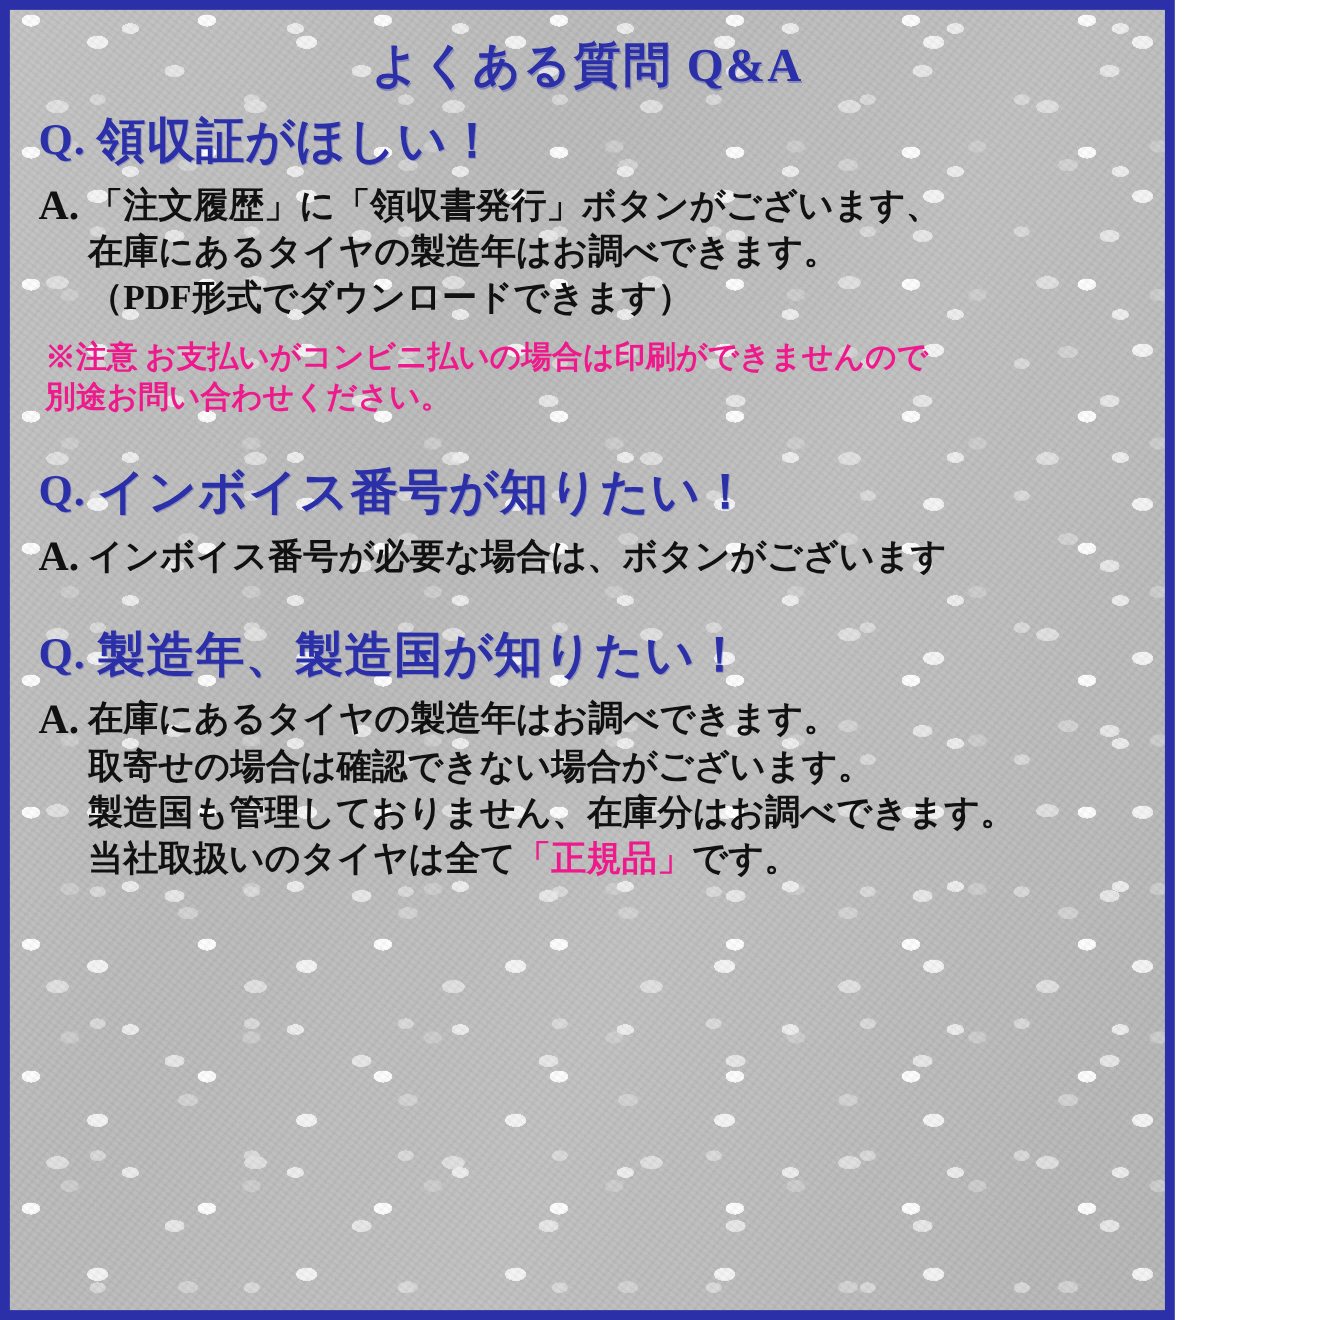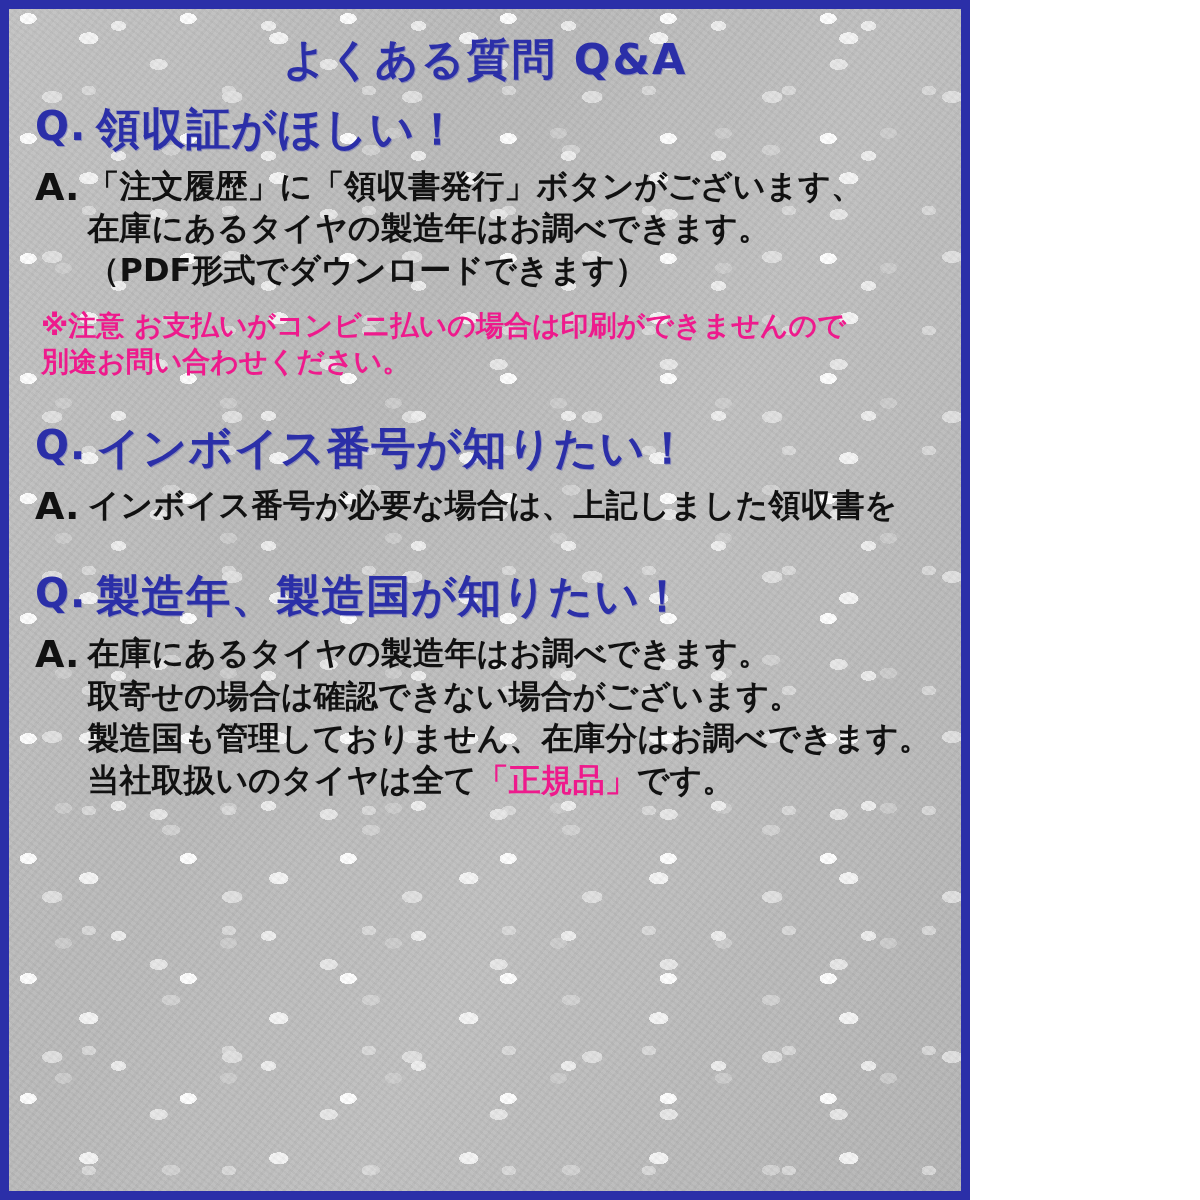--- a/index.html
+++ b/index.html
@@ -8,37 +8,38 @@
   }
   body {
     width: 1200px;
     height: 1200px;
     font-family: "DejaVu Sans", "Liberation Sans", sans-serif;
     background: #ffffff;
   }
 
   .page {
     position: relative;
-    width: 970px;
+    width: 1068px;
     height: 1200px;
     box-sizing: border-box;
     border: 9px solid #2b2fa8;
     background-color: #f2f2f2;
     background-image:
       radial-gradient(ellipse 14px 9px at 12% 8%, rgba(255,255,255,0.95) 0 60%, rgba(0,0,0,0.035) 61% 100%),
       radial-gradient(ellipse 16px 10px at 42% 21%, rgba(255,255,255,0.95) 0 60%, rgba(0,0,0,0.03) 61% 100%),
       radial-gradient(ellipse 13px 8px at 73% 13%, rgba(255,255,255,0.95) 0 60%, rgba(0,0,0,0.03) 61% 100%),
       radial-gradient(ellipse 15px 9px at 88% 37%, rgba(255,255,255,0.95) 0 60%, rgba(0,0,0,0.03) 61% 100%),
       radial-gradient(ellipse 17px 10px at 24% 55%, rgba(255,255,255,0.95) 0 60%, rgba(0,0,0,0.03) 61% 100%),
       radial-gradient(ellipse 12px 8px at 57% 68%, rgba(255,255,255,0.95) 0 60%, rgba(0,0,0,0.03) 61% 100%),
       radial-gradient(ellipse 15px 9px at 81% 83%, rgba(255,255,255,0.95) 0 60%, rgba(0,0,0,0.03) 61% 100%),
       radial-gradient(ellipse 14px 9px at 33% 92%, rgba(255,255,255,0.95) 0 60%, rgba(0,0,0,0.03) 61% 100%),
       linear-gradient(115deg, #fbfbfb 0%, #efefef 35%, #f7f7f7 60%, #e9e9e9 100%);
     background-size: 160px 120px, 190px 140px, 150px 130px, 170px 150px, 180px 160px, 140px 120px, 200px 170px, 165px 135px, 100% 100%;
     overflow: hidden;
+    font-family: Liberation Serif, serif;
   }
 
   .texture-overlay {
     position: absolute;
     inset: 0;
     pointer-events: none;
     background-image:
       repeating-linear-gradient(37deg, rgba(0,0,0,0.022) 0 2px, rgba(255,255,255,0.03) 2px 5px),
       repeating-linear-gradient(-52deg, rgba(0,0,0,0.018) 0 3px, rgba(255,255,255,0.025) 3px 7px);
   }
@@ -146,21 +147,21 @@
     <div class="gap-lg"></div>
 
     <div class="qa-block">
       <div class="question">
         <span class="q-mark">Q.</span>
         <span>インボイス番号が知りたい！</span>
       </div>
       <div class="answer">
         <span class="a-mark">A.</span>
         <div class="a-lines">
-          <div>インボイス番号が必要な場合は、上記しました領収書を</div>
+          <div>インボイス番号が必要な場合は、ボタンがございます</div>
         </div>
       </div>
     </div>
 
     <div class="gap-lg"></div>
 
     <div class="qa-block">
       <div class="question">
         <span class="q-mark">Q.</span>
         <span>製造年、製造国が知りたい！</span>

